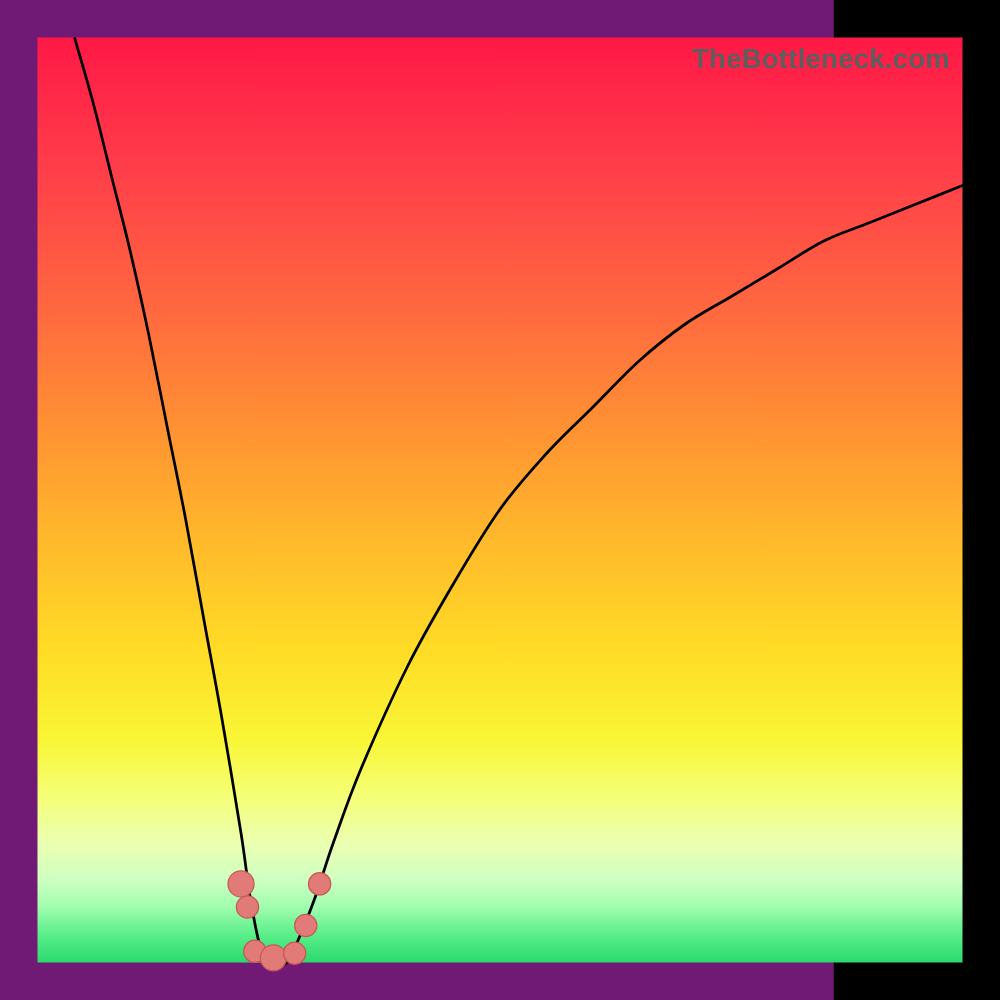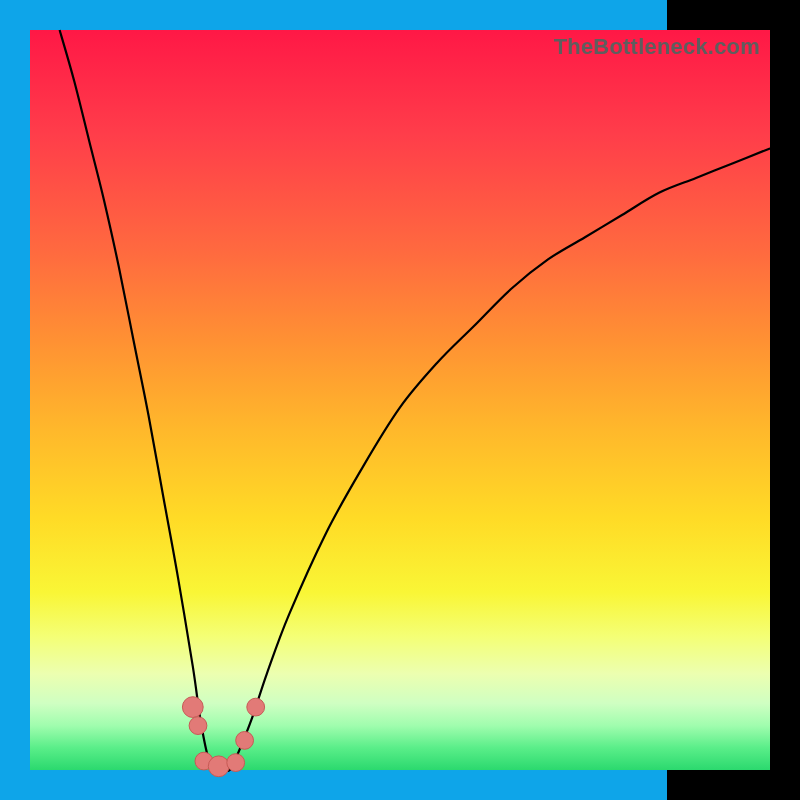--- a/index.html
+++ b/index.html
@@ -8,21 +8,21 @@
     width: 800px;
     height: 800px;
     overflow: hidden;
     background: #000;
     font-family: Arial, Helvetica, sans-serif;
   }
   .frame {
     position: relative;
     width: 667px;
     height: 800px;
-    background: #0ea5e9;
+    background: #701a75;
   }
   .plot {
     position: absolute;
     left: 30px;
     top: 30px;
     width: 740px;
     height: 740px;
     background: linear-gradient(
       to bottom,
       #ff1846 0%,

